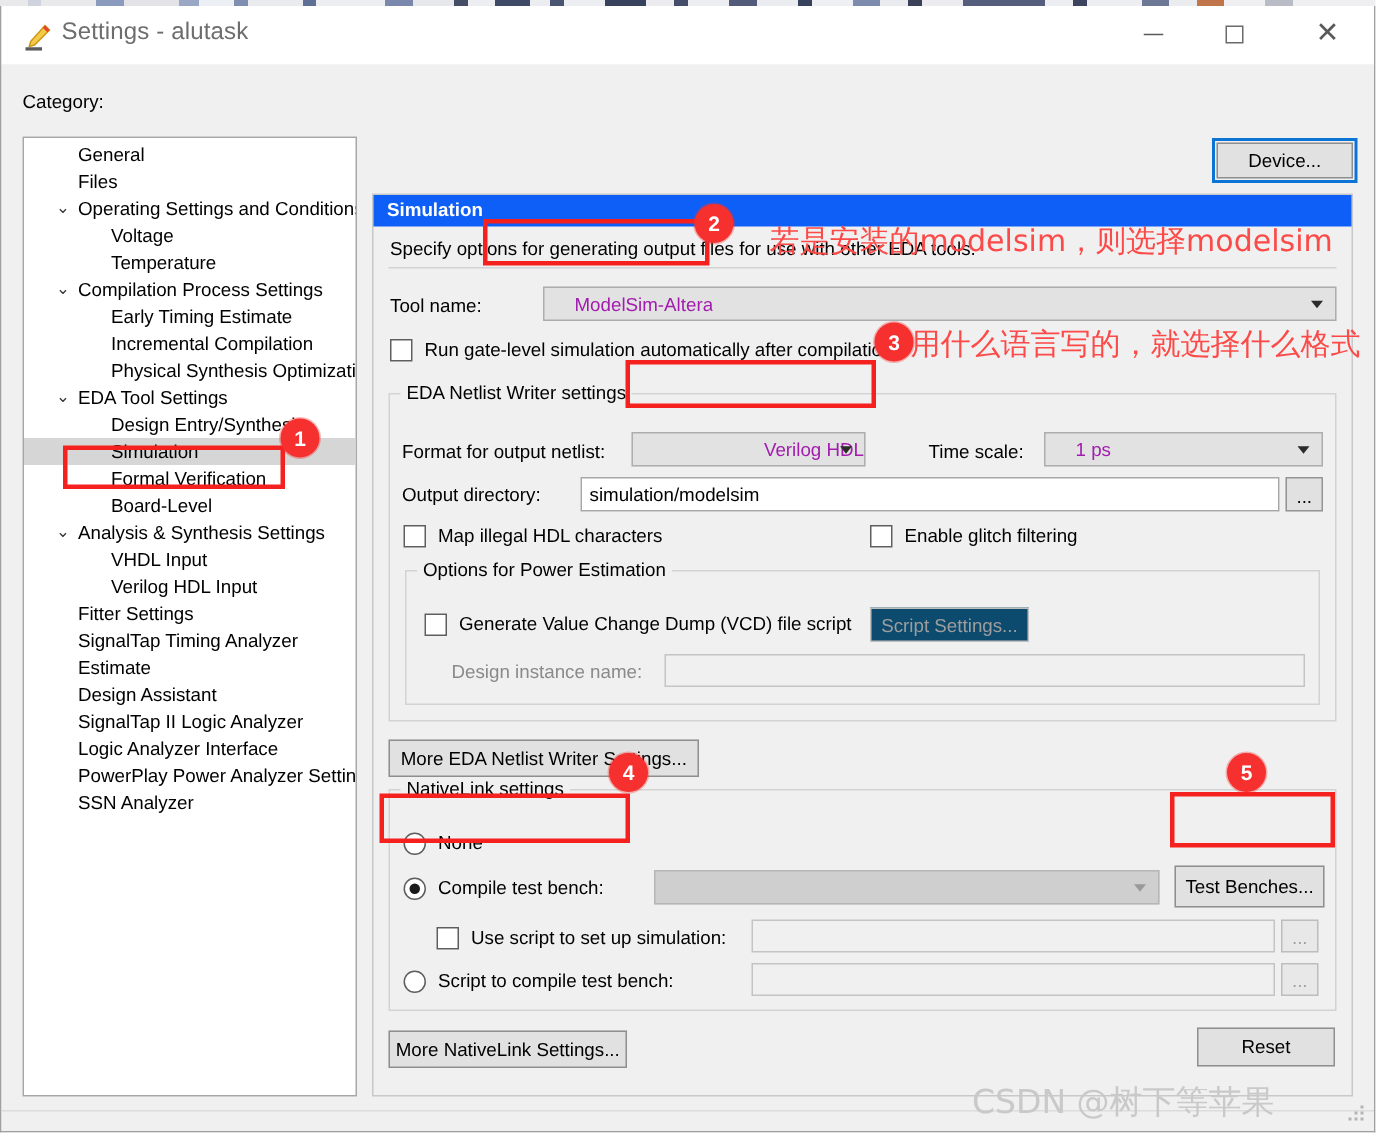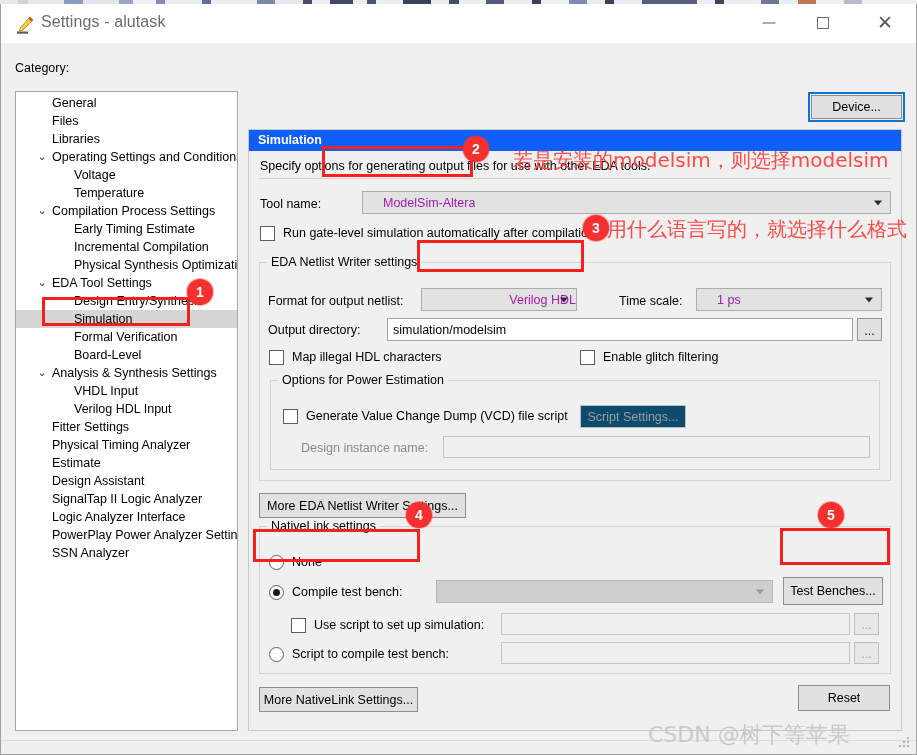--- a/index.html
+++ b/index.html
@@ -179,23 +179,20 @@
 
       <div class="tree">
         <div class="tree-inner" id="tree-inner">
             <div class="node lvl1">
               <span class="lbl">General</span>
             </div>
             <div class="node lvl1">
               <span class="lbl">Files</span>
             </div>
             <div class="node lvl1">
-              <span class="lbl">Libraries</span>
-            </div>
-            <div class="node lvl1">
               <span class="chev">⌄</span>
               <span class="lbl">Operating Settings and Conditions</span>
             </div>
             <div class="node lvl2">
               <span class="lbl">Voltage</span>
             </div>
             <div class="node lvl2">
               <span class="lbl">Temperature</span>
             </div>
             <div class="node lvl1">
@@ -234,21 +231,21 @@
             <div class="node lvl2">
               <span class="lbl">VHDL Input</span>
             </div>
             <div class="node lvl2">
               <span class="lbl">Verilog HDL Input</span>
             </div>
             <div class="node lvl1">
               <span class="lbl">Fitter Settings</span>
             </div>
             <div class="node lvl1">
-              <span class="lbl">Physical Timing Analyzer</span>
+              <span class="lbl">SignalTap Timing Analyzer</span>
             </div>
             <div class="node lvl1">
               <span class="lbl">Estimate</span>
             </div>
             <div class="node lvl1">
               <span class="lbl">Design Assistant</span>
             </div>
             <div class="node lvl1">
               <span class="lbl">SignalTap II Logic Analyzer</span>
             </div>

